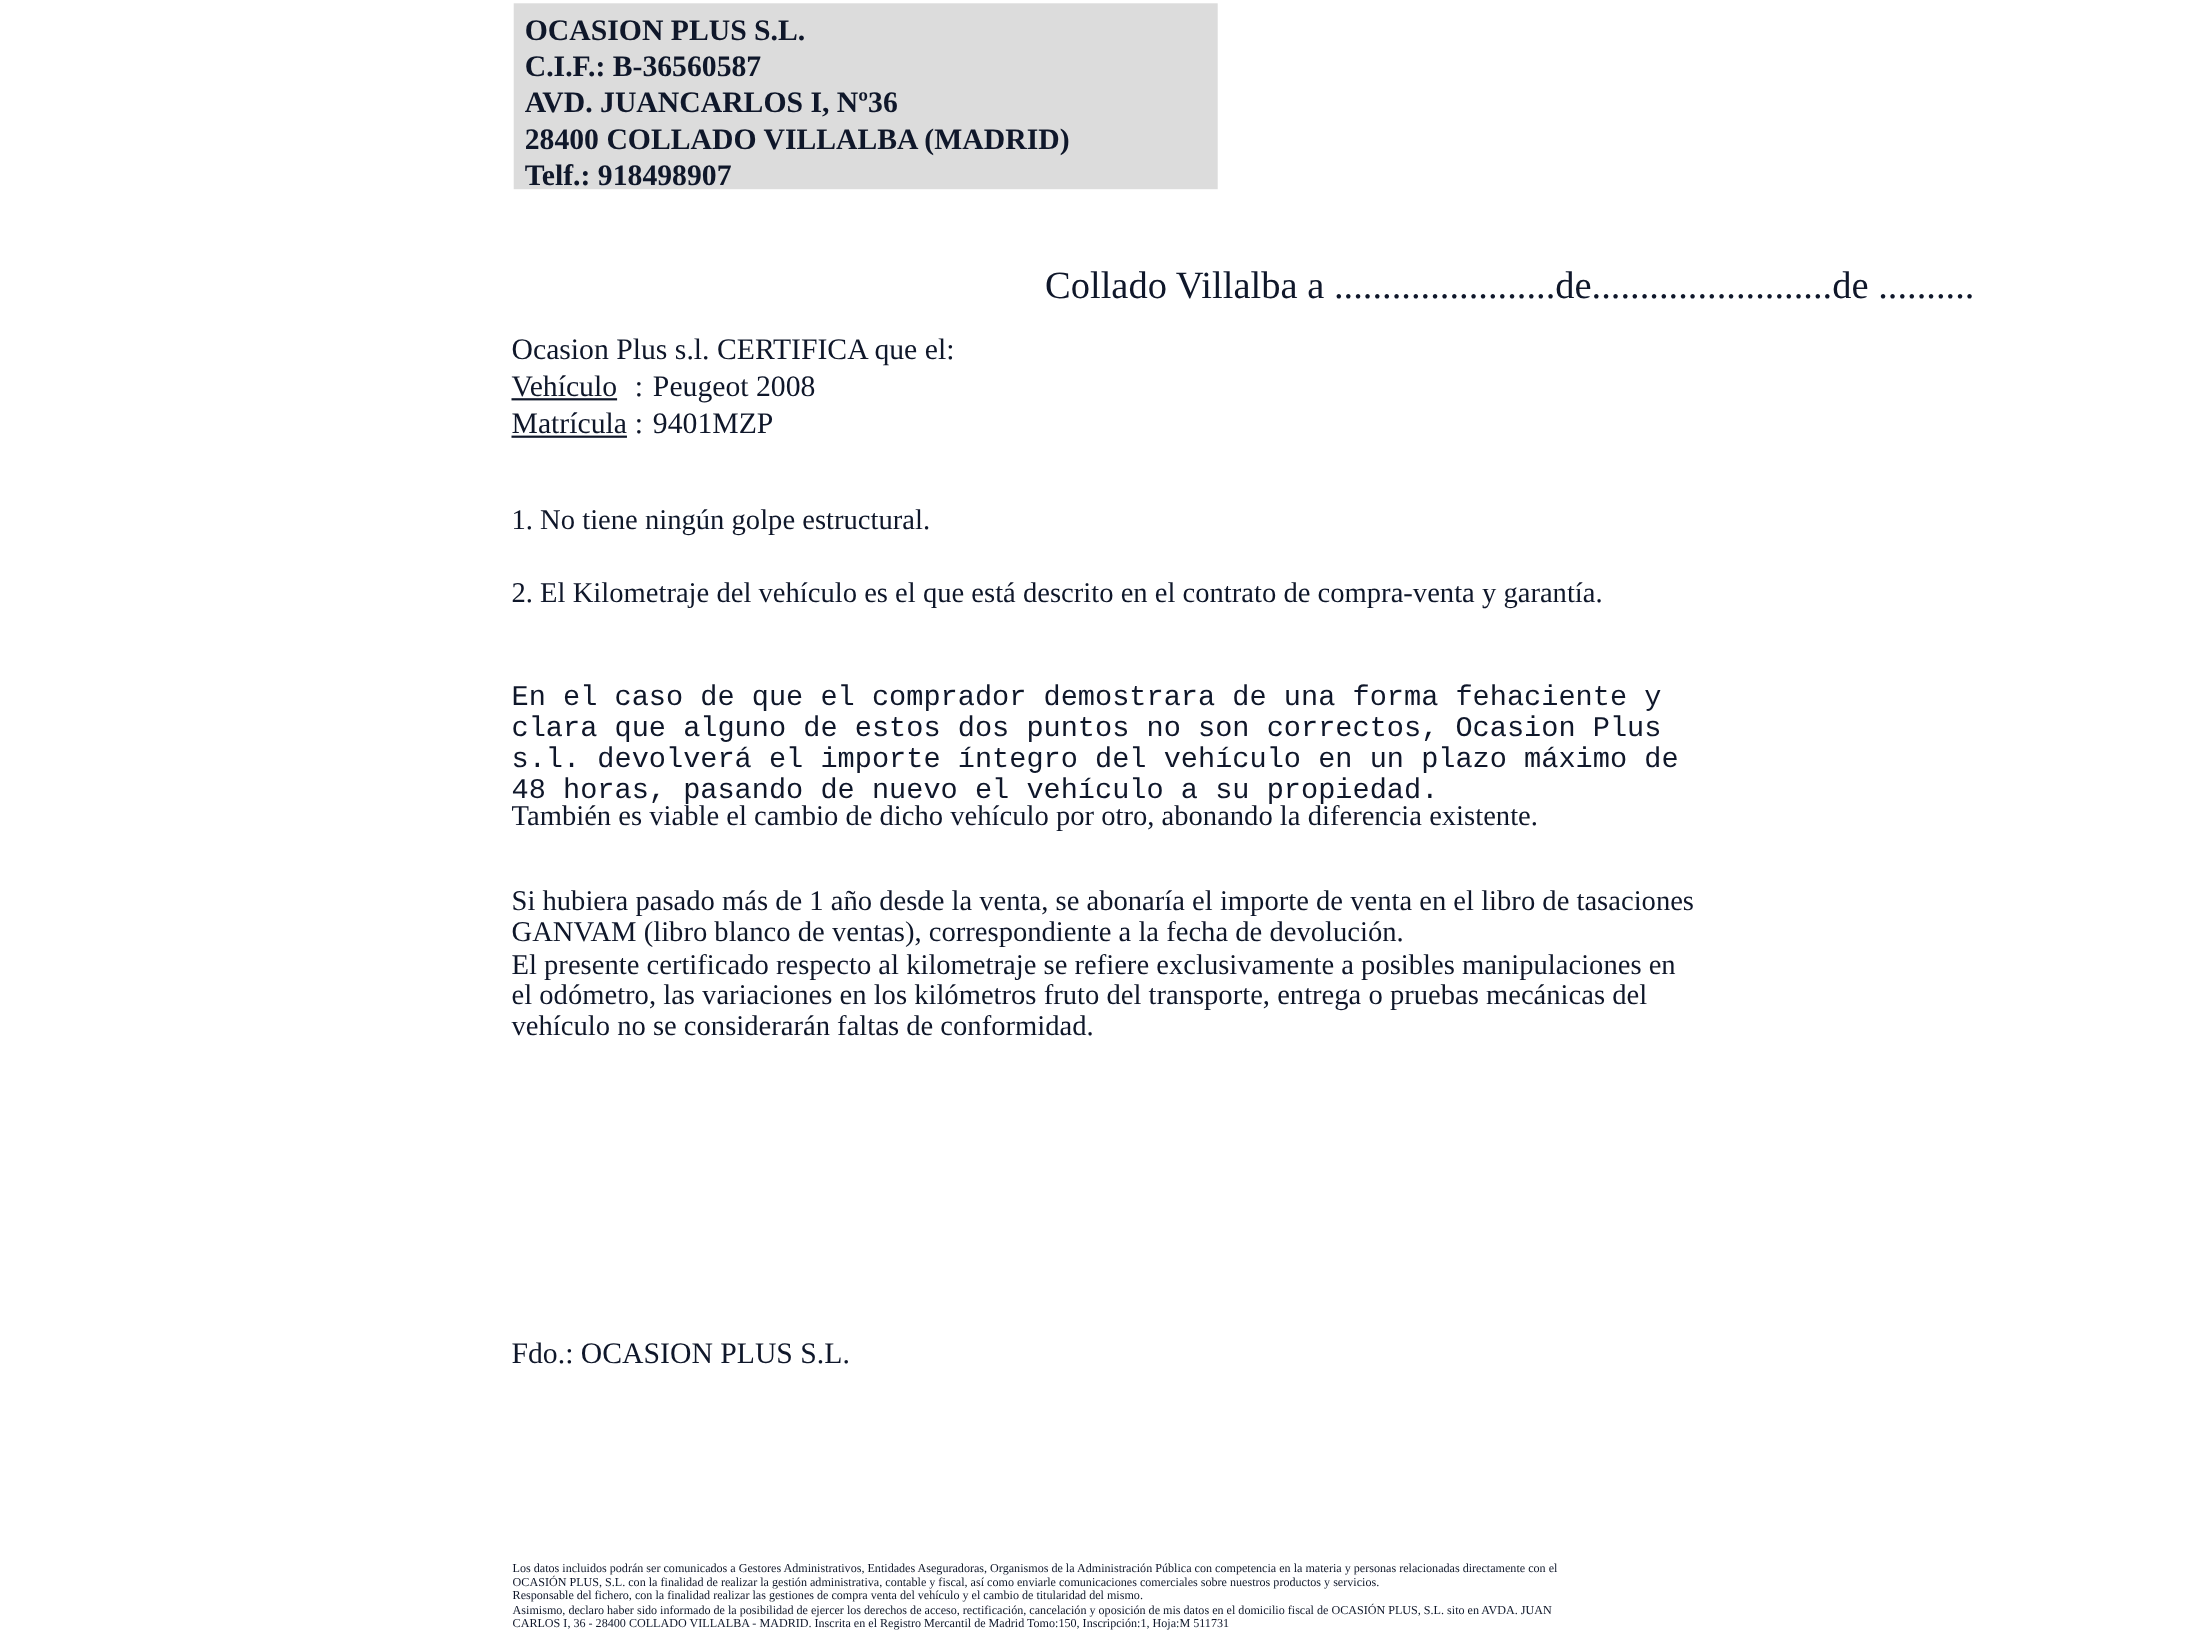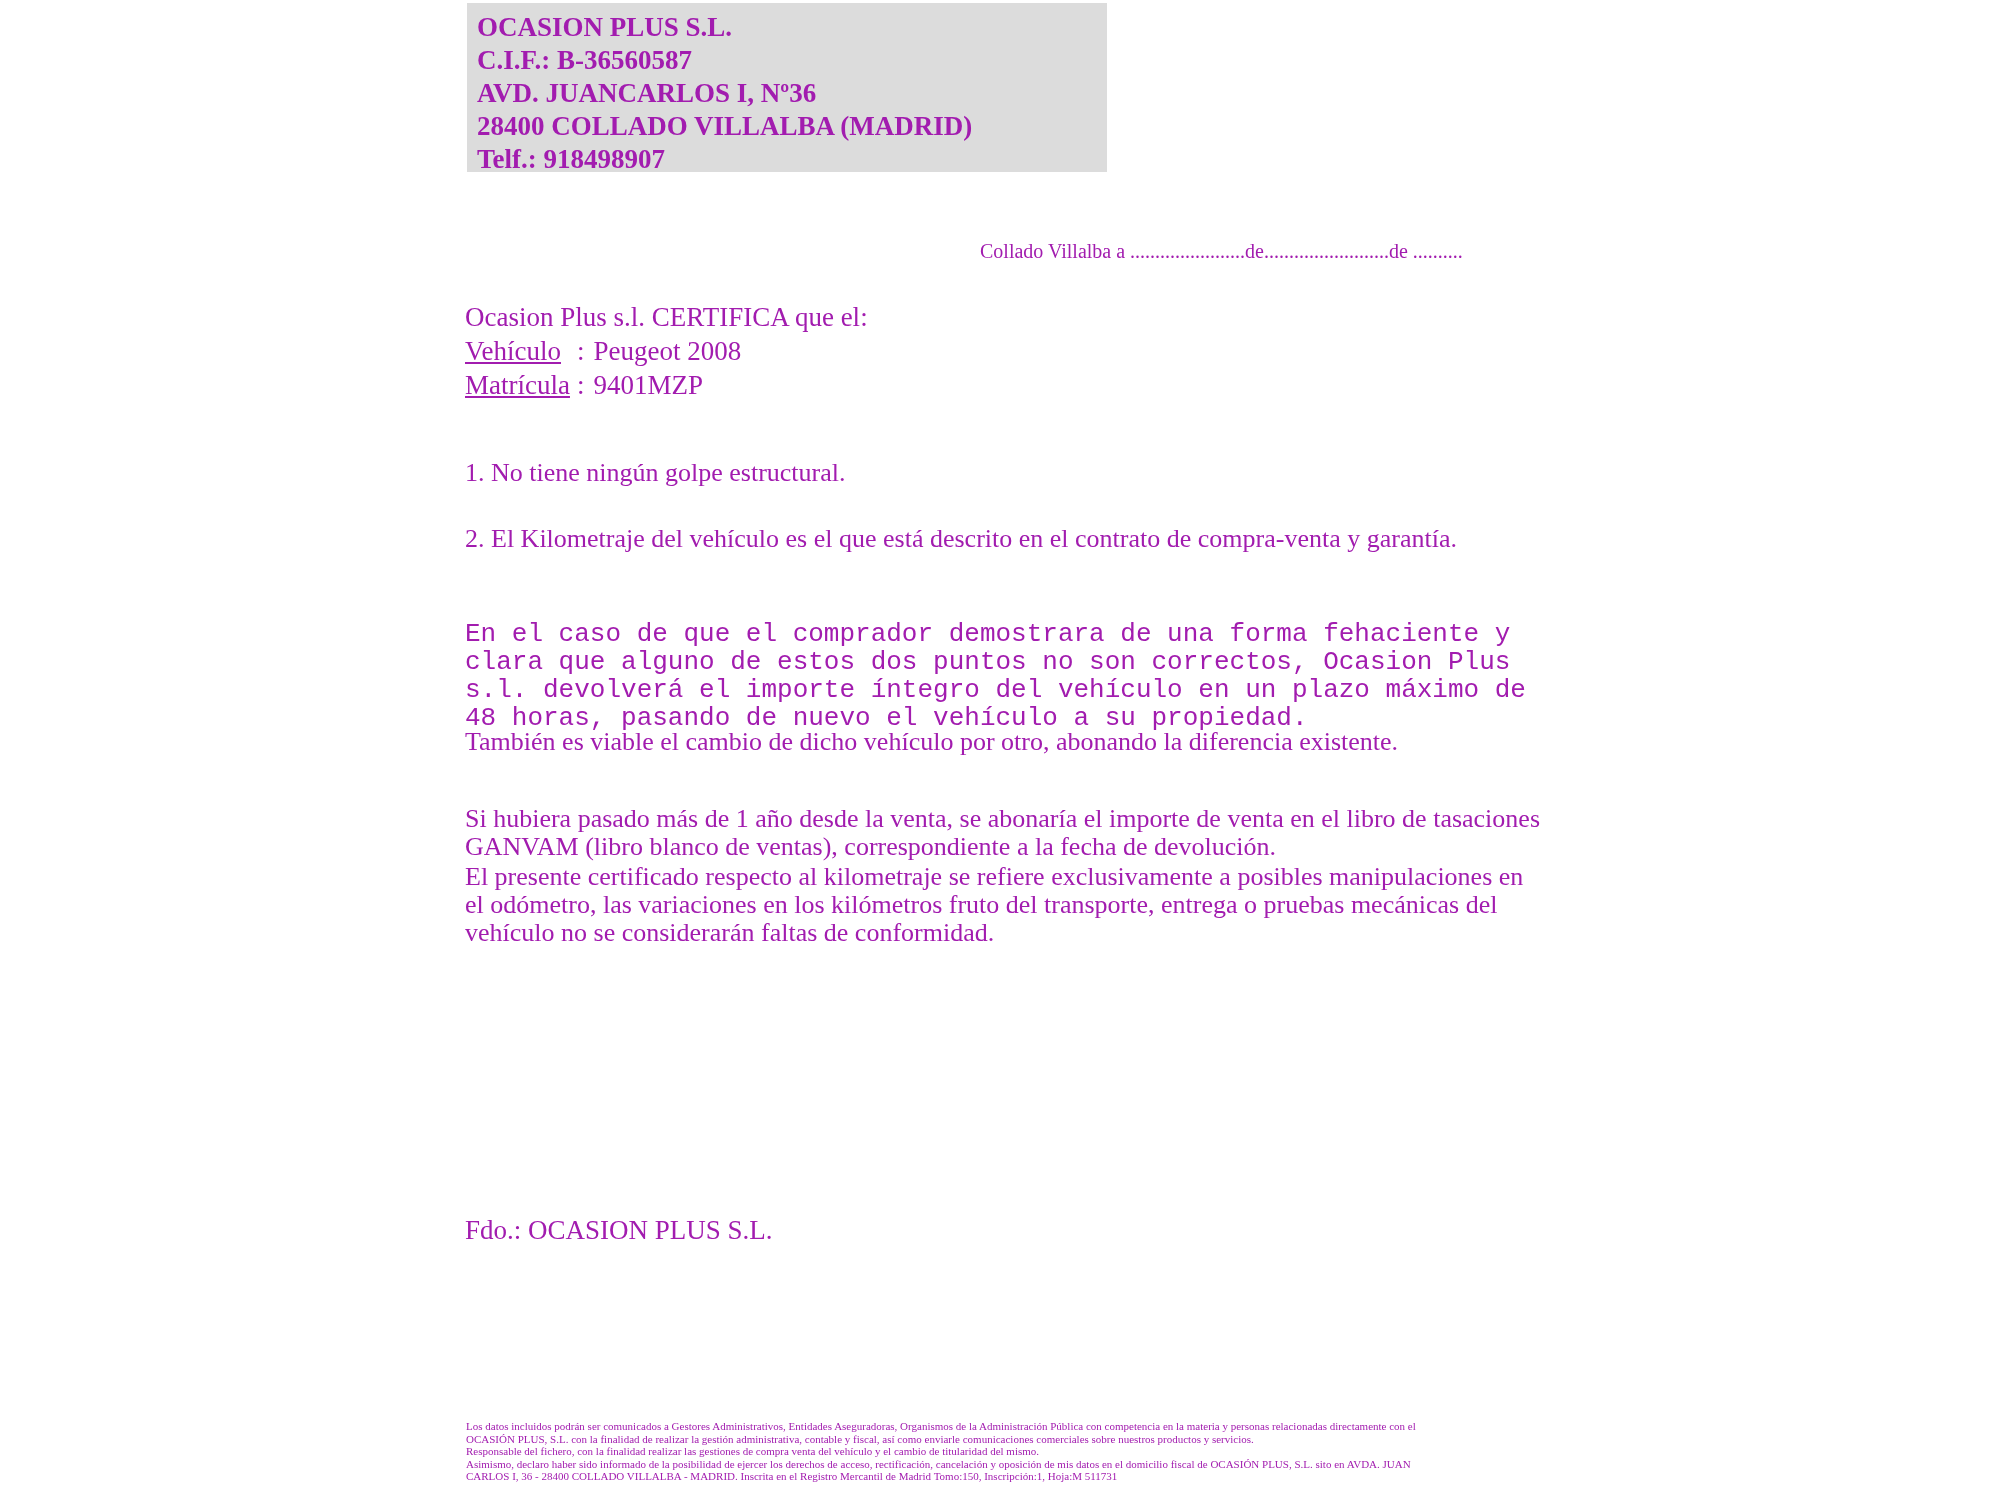--- a/index.html
+++ b/index.html
@@ -6,40 +6,40 @@
     margin: 0;
     padding: 0;
     background: #ffffff;
   }
   .page {
     position: relative;
     width: 2000px;
     height: 1500px;
     background: #ffffff;
     font-family: "Liberation Serif", serif;
-    color: #a21caf;
+    color: #0f172a;
     overflow: hidden;
   }
   .header-box {
     position: absolute;
     left: 467px;
     top: 3px;
     width: 630px;
     height: 161px;
     background: #dcdcdc;
     padding: 8px 0 0 10px;
     font-weight: bold;
     font-size: 27px;
     line-height: 33px;
   }
   .date-line {
     position: absolute;
-    left: 980px;
+    left: 950px;
     top: 240px;
-    font-size: 20px;
+    font-size: 35px;
     white-space: nowrap;
   }
   .certify-block {
     position: absolute;
     left: 465px;
     top: 300px;
     font-size: 27px;
     line-height: 34px;
   }
   .field-label-wrap {

